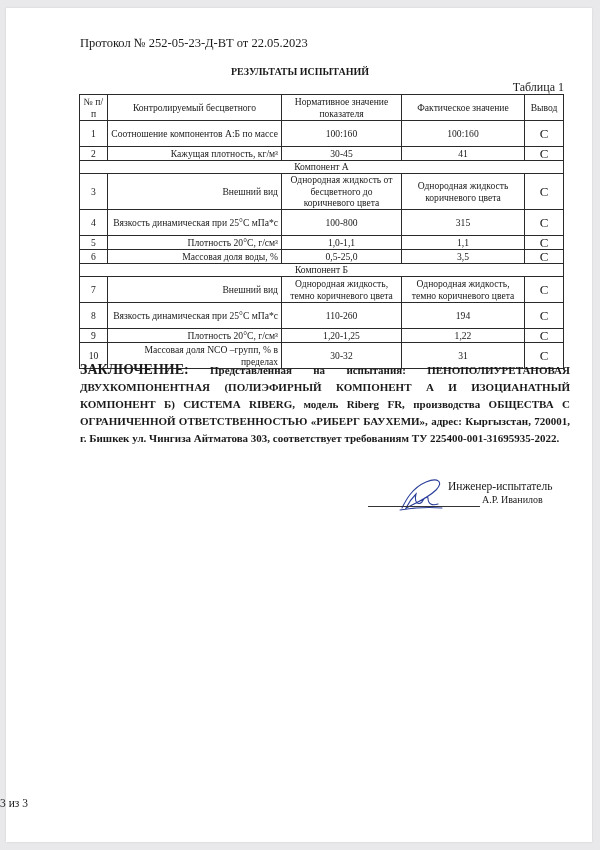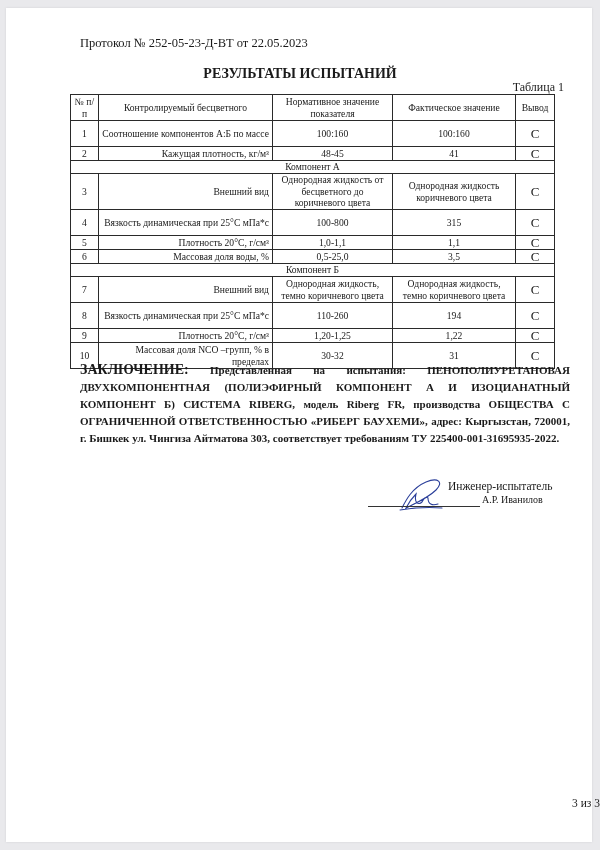--- a/index.html
+++ b/index.html
@@ -13,27 +13,27 @@
       position: absolute; left: 6px; top: 8px; width: 586px; height: 834px;
       background: #ffffff;
       box-shadow: 0 0 2px #cfcfd4;
     }
     .protocol {
       position: absolute; left: 80px; top: 36px;
       font-size: 12.5px;
     }
     .results-title {
       position: absolute; left: 0; width: 600px; top: 66px;
-      text-align: center; font-weight: bold; font-size: 14px;
+      text-align: center; font-weight: bold; font-size: 10px;
     }
     .table-label {
       position: absolute; right: 36px; top: 80px; font-size: 12px;
     }
     table.results {
-      position: absolute; left: 70px; top: 94px; width: 484px;
+      position: absolute; left: 79px; top: 94px; width: 484px;
       border-collapse: collapse; font-size: 9.6px; line-height: 11.5px;
       table-layout: fixed;
     }
     table.results th, table.results td {
       border: 1px solid #2a2a2a; padding: 0 3px; text-align: center; vertical-align: middle;
       font-weight: normal;
     }
     table.results th { height: 25px; }
     table.results td.name { text-align: right; }
     table.results td.verdict { font-size: 13px; }
@@ -52,21 +52,21 @@
     .sig-name {
       position: absolute; left: 482px; top: 494px; font-size: 10px;
     }
     .sig-line {
       position: absolute; left: 368px; top: 506px; width: 112px; border-top: 1px solid #333;
     }
     .signature {
       position: absolute; left: 392px; top: 474px; width: 60px; height: 40px;
     }
     .page-num {
-      position: absolute; left: 0; width: 600px; top: 797px; text-align: right; font-size: 11.5px;
+      position: absolute; left: 0; width: 600px; top: 797px; text-align: left; font-size: 11.5px;
     }
   </style>
 </head>
 <body>
 
 <div class="sheet">
 </div>
 
 <div class="protocol">Протокол № 252-05-23-Д-ВТ от 22.05.2023</div>
 <div class="results-title">РЕЗУЛЬТАТЫ ИСПЫТАНИЙ</div>
@@ -93,21 +93,21 @@
     <tr class="r2">
       <td>1</td>
       <td class="name">Соотношение компонентов А:Б по массе</td>
       <td>100:160</td>
       <td>100:160</td>
       <td class="verdict">С</td>
     </tr>
     <tr class="r1">
       <td>2</td>
       <td class="name">Кажущая плотность, кг/м³</td>
-      <td>48-45</td>
+      <td>30-45</td>
       <td>41</td>
       <td class="verdict">С</td>
     </tr>
     <tr class="section">
       <td colspan="5">Компонент А</td>
     </tr>
     <tr class="r3">
       <td>3</td>
       <td class="name">Внешний вид</td>
       <td>Однородная жидкость от бесцветного до коричневого цвета</td>

